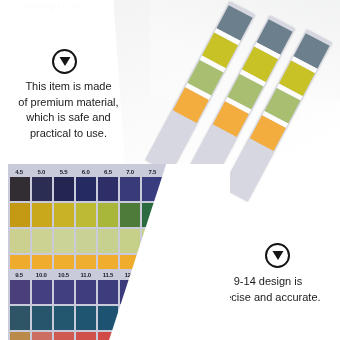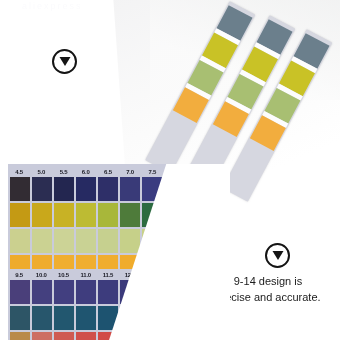--- a/index.html
+++ b/index.html
@@ -123,20 +123,24 @@
         <div class="gap" style="top: 92px; height: 5px;"></div>
         <div class="pad" style="background: rgb(242, 173, 62); top: 97px;"></div>
       </div>
     </div>
 
   <div class="chev-icon" style="top:49px;left:52px;">
     <svg width="14" height="14" viewBox="0 0 14 14">
       <path d="M1.5 2 L7 11 L12.5 2 Z" fill="#141414"></path>
     </svg>
   </div>
+  <div class="caption" style="top:79px;left:2px;width:133px;">This item is made
+of premium material,
+which is safe and
+practical to use.</div>
 
   <div class="chev-icon" style="top:243px;left:265px;">
     <svg width="14" height="14" viewBox="0 0 14 14">
       <path d="M1.5 2 L7 11 L12.5 2 Z" fill="#141414"></path>
     </svg>
   </div>
   <div class="caption" style="top:274px;left:198px;width:140px;">9-14 design is
 precise and accurate.</div>
 
   <div class="chart-clip" style="top:164px;left:8px;width:222px;height:178px;">

